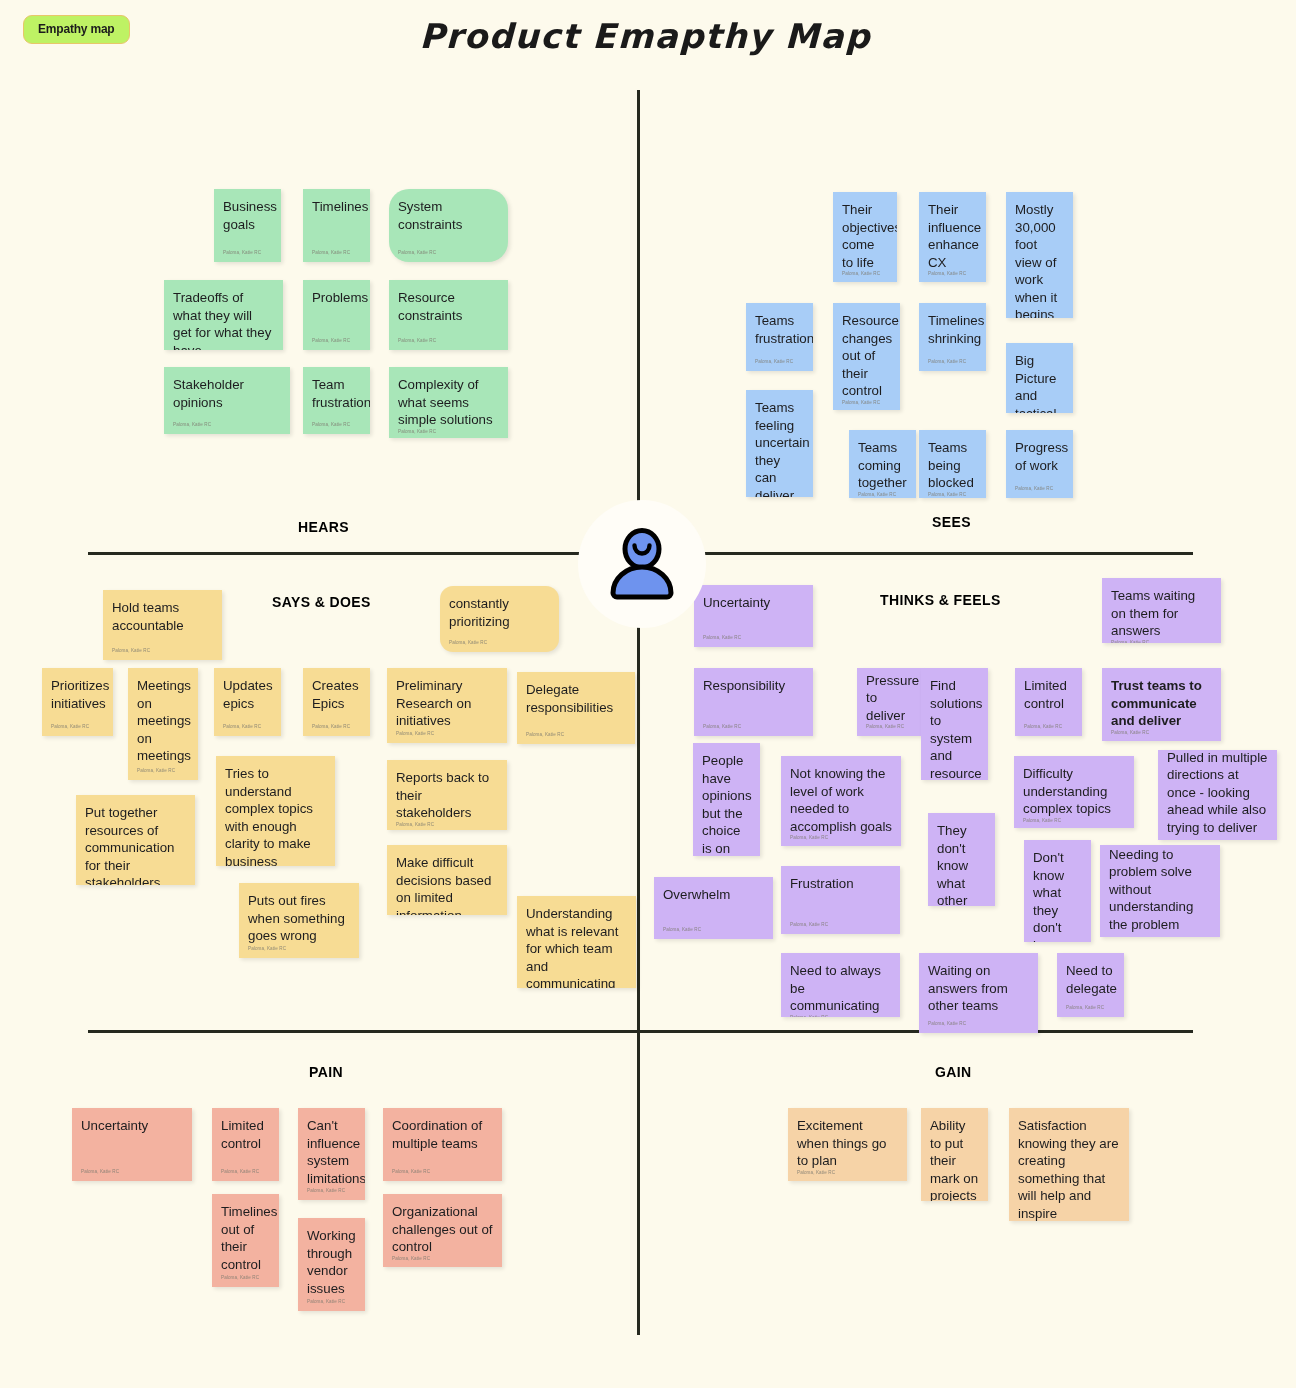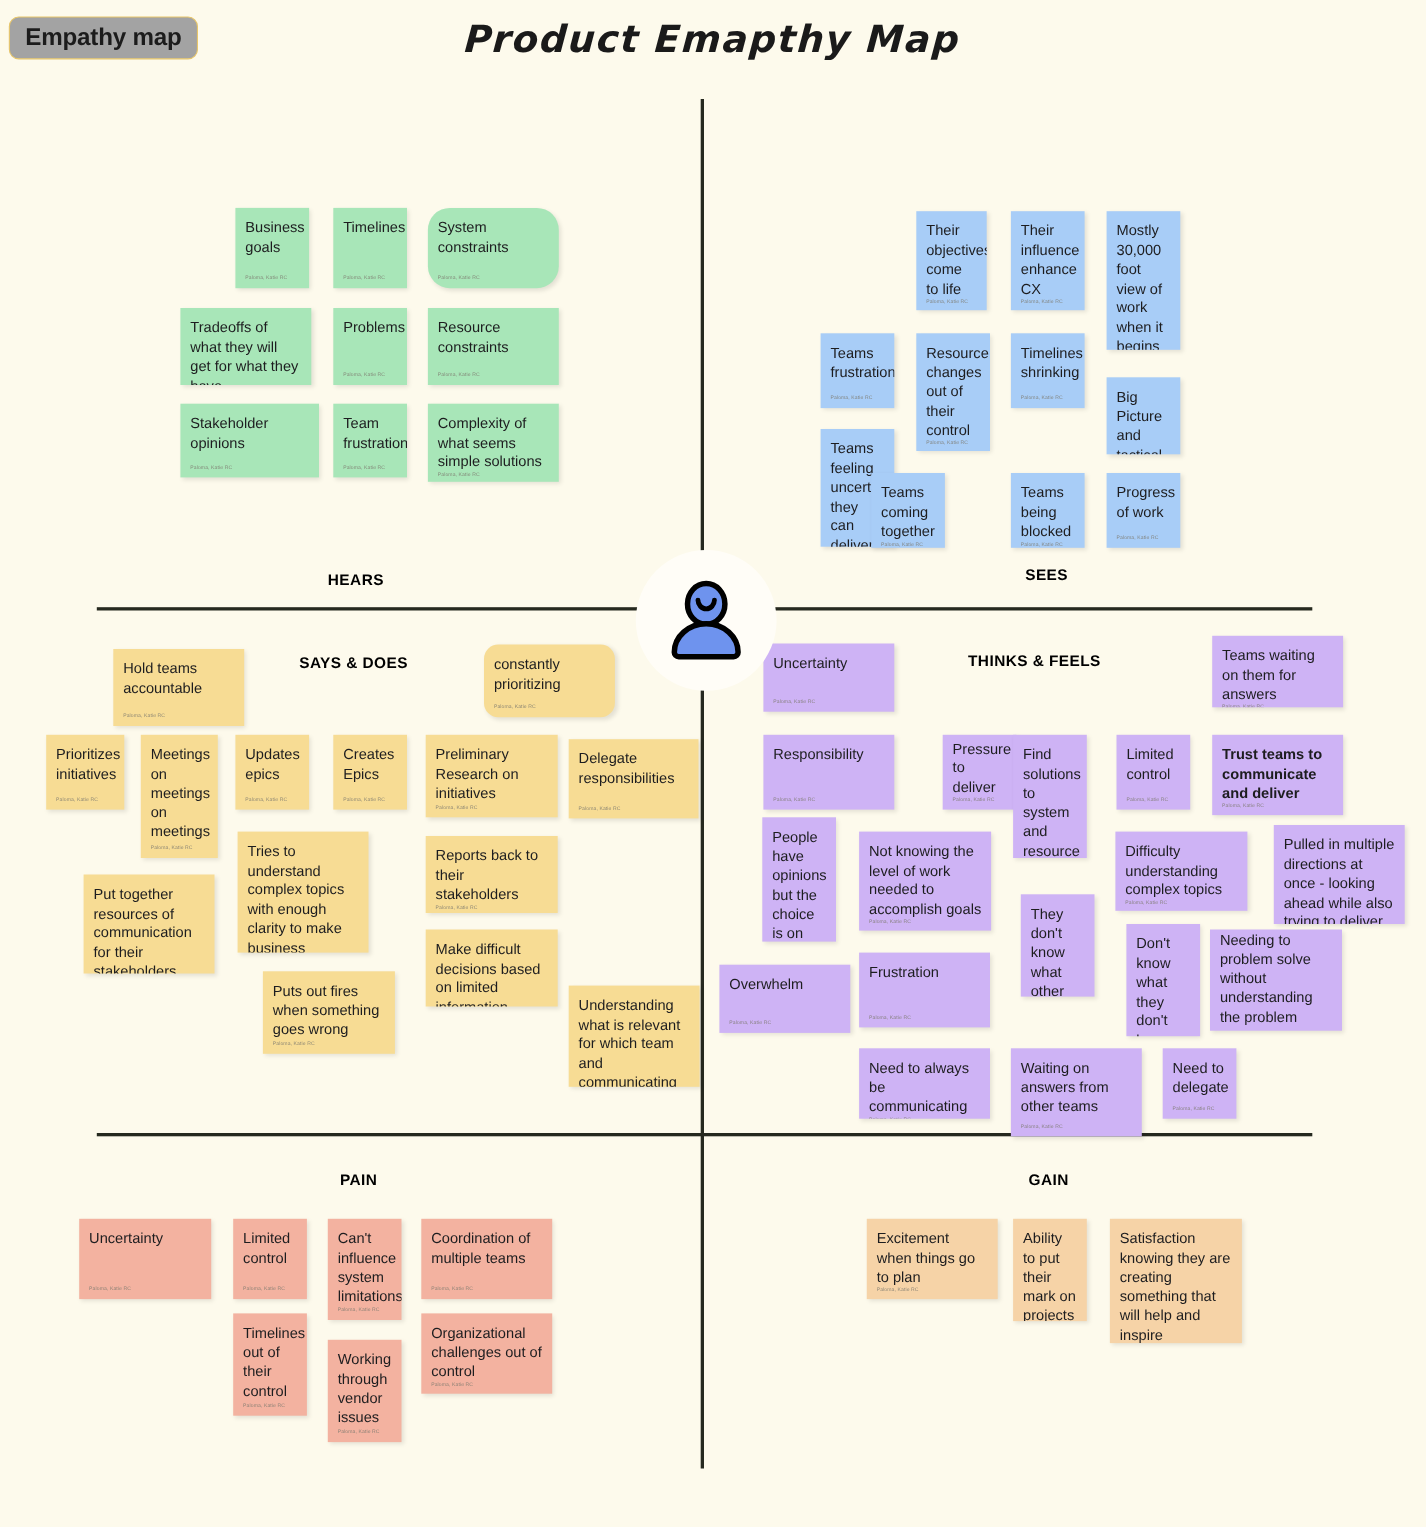--- a/index.html
+++ b/index.html
@@ -15,27 +15,27 @@
     position: relative;
   }
   #board {
     position: absolute;
     inset: 0;
   }
 
   
   .board-tag {
     position: absolute;
-    left: 8px;
+    left: 23px;
     top: 15px;
-    background: #a3a3a3;
+    background: #bef264;
     border: 1.5px solid #e8c66a;
     border-radius: 9px;
     padding: 7px 14px 8px 14px;
-    font-size: 22px;
+    font-size: 12px;
     font-weight: 700;
     color: #1c1c1c;
     letter-spacing: -0.2px;
     line-height: 1;
   }
   .board-title {
     position: absolute;
     left: 0;
     right: 0;
     top: 16px;
@@ -209,21 +209,21 @@
       <div class="note c-blue" style="left: 919px; top: 303px; width: 67px; height: 68px;">
         <div class="txt">Timelines shrinking</div>
         <div class="by">Paloma, Katie RC</div>
       </div>
       <div class="note c-blue" style="left: 1006px; top: 343px; width: 67px; height: 70px;">
         <div class="txt">Big Picture and tactical</div>
       </div>
       <div class="note c-blue" style="left: 746px; top: 390px; width: 67px; height: 107px;">
         <div class="txt">Teams feeling uncertain they can deliver</div>
       </div>
-      <div class="note c-blue" style="left: 792px; top: 430px; width: 67px; height: 68px;">
+      <div class="note c-blue" style="left: 849px; top: 430px; width: 67px; height: 68px;">
         <div class="txt">Teams coming together</div>
         <div class="by">Paloma, Katie RC</div>
       </div>
       <div class="note c-blue" style="left: 919px; top: 430px; width: 67px; height: 68px;">
         <div class="txt">Teams being blocked</div>
         <div class="by">Paloma, Katie RC</div>
       </div>
       <div class="note c-blue" style="left: 1006px; top: 430px; width: 67px; height: 68px;">
         <div class="txt">Progress of work</div>
         <div class="by">Paloma, Katie RC</div>
@@ -311,21 +311,21 @@
         <div class="txt">People have opinions but the choice is on them</div>
       </div>
       <div class="note c-purple" style="left: 781px; top: 756px; width: 120px; height: 90px;">
         <div class="txt">Not knowing the level of work needed to accomplish goals</div>
         <div class="by">Paloma, Katie RC</div>
       </div>
       <div class="note c-purple" style="left: 1014px; top: 756px; width: 120px; height: 72px;">
         <div class="txt">Difficulty understanding complex topics</div>
         <div class="by">Paloma, Katie RC</div>
       </div>
-      <div class="note c-purple" style="left: 1158px; top: 750px; width: 119px; height: 90px;">
+      <div class="note c-purple" style="left: 1158px; top: 750px; width: 119px; height: 90px; justify-content: flex-end;">
         <div class="txt">Pulled in multiple directions at once - looking ahead while also trying to deliver</div>
       </div>
       <div class="note c-purple" style="left: 928px; top: 813px; width: 67px; height: 93px;">
         <div class="txt">They don't know what other people dont know</div>
       </div>
       <div class="note c-purple" style="left: 654px; top: 877px; width: 119px; height: 62px;">
         <div class="txt">Overwhelm</div>
         <div class="by">Paloma, Katie RC</div>
       </div>
       <div class="note c-purple" style="left: 781px; top: 866px; width: 119px; height: 68px;">

